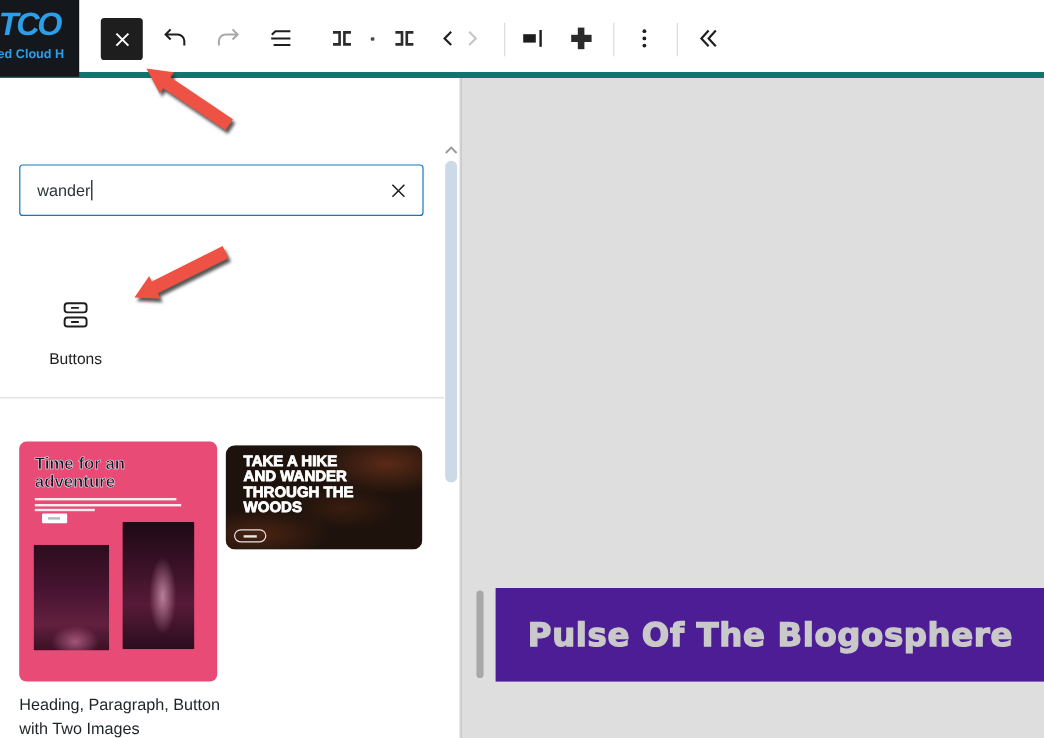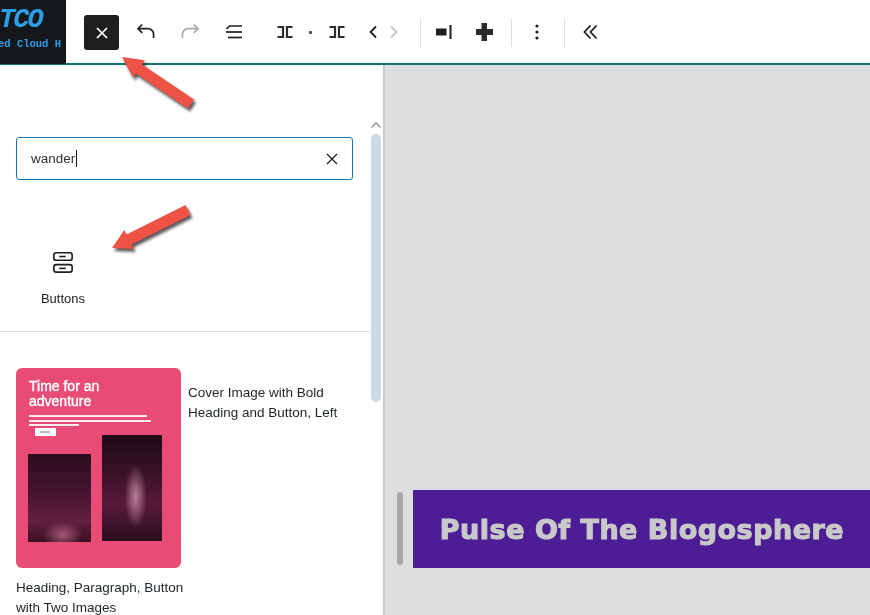--- a/index.html
+++ b/index.html
@@ -1,20 +1,20 @@
 <!DOCTYPE html>
 <html><head>
 <meta charset="utf-8">
 <style>
   * { margin:0; padding:0; box-sizing:border-box; }
   body { font-family:"Liberation Sans", sans-serif; background:#fff; }
   .screen { position:relative; width:870px; height:615px; overflow:hidden; background:#fff; }
 
   
-  .topbar { position:absolute; left:0; top:0; width:870px; height:65px; background:#fff; border-bottom:2px solid #0f766e;font-family:Liberation Mono, monospace; }
+  .topbar { position:absolute; left:0; top:0; width:870px; height:65px; background:#fff; border-bottom:5px solid #0f766e; }
   .logo { position:absolute; left:0; top:0; width:66px; height:64px; background:#14181c; overflow:hidden; cursor:pointer; }
   .logo-big { font-style:italic; font-weight:bold; font-size:27px; color:#2d9fe8; margin:5px 0 0 -1px; letter-spacing:-2px; white-space:nowrap; }
   .logo-small { font-size:10.5px; font-weight:bold; color:#2d9fe8; margin:3px 0 0 -2px; white-space:nowrap; }
 
   .tb-btn { position:absolute; top:16px; width:32px; height:32px; border:none; background:transparent; display:flex; align-items:center; justify-content:center; cursor:pointer; }
   .inserter-toggle { position:absolute; left:84px; top:15px; width:35px; height:35px; background:#1e1e1e; border:none; border-radius:3px; display:flex; align-items:center; justify-content:center; cursor:pointer; }
   .sep { position:absolute; top:19px; width:1px; height:28px; background:#ddd; }
   .tb-dot { position:absolute; left:309px; top:31px; width:3px; height:3px; background:#4a4a4a; border-radius:1px; }
 
   
@@ -31,21 +31,21 @@
   .search-clear { margin-left:auto; border:none; background:transparent; cursor:pointer; display:flex; align-items:center; }
 
   .result-item { position:absolute; left:13px; top:158px; width:100px; height:96px; display:flex; flex-direction:column; align-items:center; cursor:pointer; background:transparent; border:none;justify-content:center; }
   .result-icon { margin-top:12px; }
   .result-label { margin-top:14px; font-size:13px; color:#1e1e1e; }
 
   .divider { position:absolute; left:0; top:266px; width:370px; height:1px; background:#ddd; }
 
   .pattern { position:absolute; cursor:pointer; }
   .pcard.pink { position:relative; width:165px; height:200px; border-radius:6px; background:#e74b76; overflow:hidden; }
-  .p-heading { position:absolute; left:13px; top:11px; width:120px; font-size:14px; line-height:14.5px; font-weight:normal; color:#ffffff; -webkit-text-stroke:0.4px #fff; }
+  .p-heading { position:absolute; left:13px; top:11px; width:120px; font-size:14px; line-height:14.5px; font-weight:bold; color:#0f172a; -webkit-text-stroke:0.4px #fff; }
   .p-lines { position:absolute; left:13px; top:47px; width:120px; }
   .p-lines i { display:block; height:2px; background:rgba(255,255,255,.9); margin-bottom:2.5px; }
   .p-lines i:nth-child(1){ width:118px; } .p-lines i:nth-child(2){ width:122px; } .p-lines i:nth-child(3){ width:50px; }
   .p-btn { position:absolute; left:19px; top:60px; width:21px; height:8px; background:#fff; border-radius:1px; }
   .p-btn::after { content:""; position:absolute; left:5px; top:3px; width:10px; height:1.5px; background:#b9b9b9; }
   .p-img { position:absolute; border-radius:1px; }
   .p-img-l { left:12px; top:86px; width:63px; height:88px;
     background: radial-gradient(ellipse 45% 22% at 55% 92%, rgba(238,140,180,.55), transparent 70%),
                linear-gradient(180deg,#2c0d1c 0%,#451330 40%,#63203f 75%,#3a1024 100%); }
   .p-img-r { left:86px; top:67px; width:60px; height:106px;
@@ -241,21 +241,24 @@
             <i></i>
           </div>
         <div class="p-btn"></div>
         <div class="p-img p-img-l"></div>
         <div class="p-img p-img-r"></div>
       </div>
       <div class="p-caption" style="margin-top:10px; width:180px;">Heading, Paragraph, Button with Two Images</div>
     </div>
 
     <div class="pattern" style="left:188px; top:306px; width:168px;">
-      <div class="p-caption" style="margin-top:12px; width:168px;">Cover Image with Bold Heading and Button, Left</div>
+      <div class="pcard dark">
+        <div class="p-heading2">Take a hike and wander through the woods</div>
+        <div class="p-pill"></div>
+      </div>
     </div>
 
     <span class="sb-up">
       <svg class="ic" width="14" height="10" viewBox="0 0 14 10" fill="none" stroke="#9a9a9a" stroke-width="1.6">
           <path d="M2.5 7.5 L7 3 L11.5 7.5"></path>
         </svg>
     </span>
     <div class="sb-thumb"></div>
   </aside>
 

